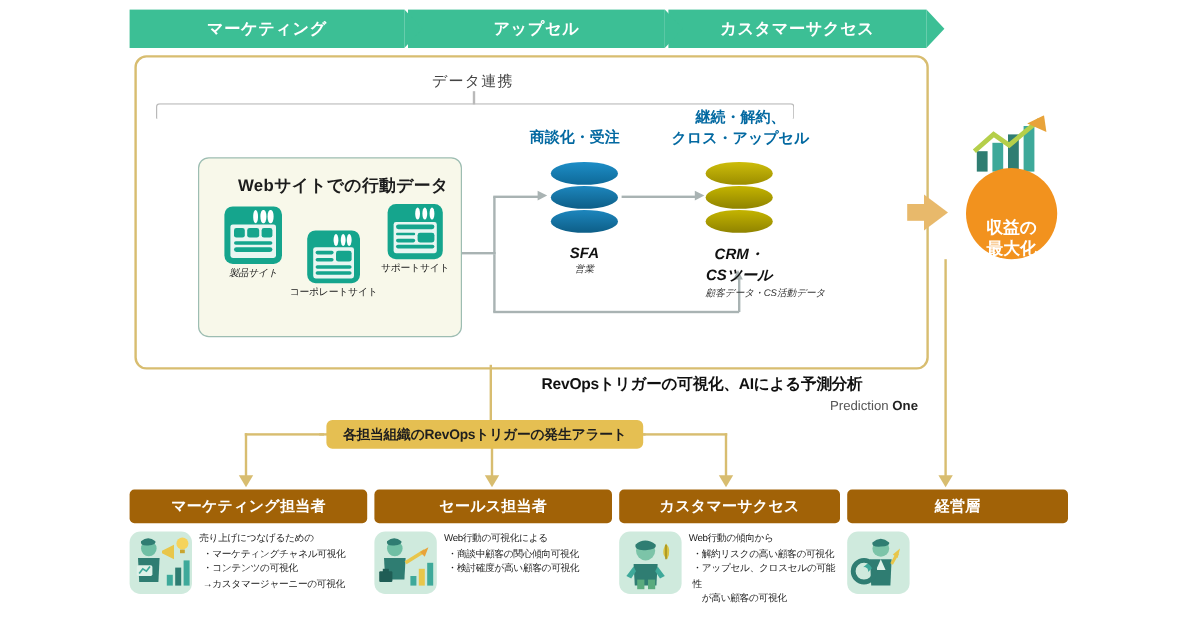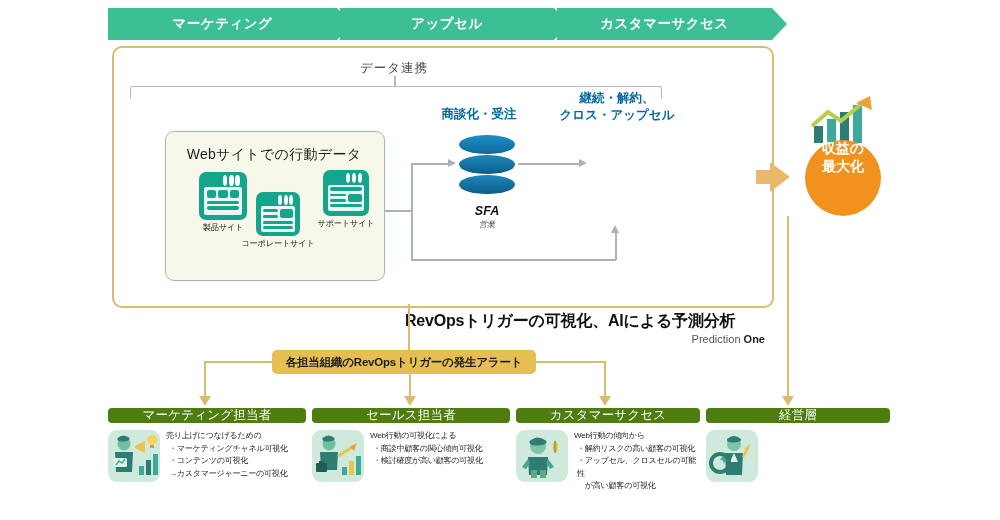--- a/index.html
+++ b/index.html
@@ -39,21 +39,21 @@
     border:1.6px solid #b9b9b9;border-bottom:none;border-radius:3px 3px 0 0;
   }
   .bracket-stem{position:absolute;left:394px;top:76px;width:1.6px;height:11px;background:#b9b9b9;}
   
   .web-box{
     position:absolute;left:165px;top:131px;width:218px;height:148px;
     background:#f8f8ea;border:1.4px solid #9dbdb2;border-radius:9px;
   }
   .web-title{
     position:absolute;left:0;right:0;top:14px;text-align:center;
-    font-size:14px;font-weight:normal;color:#1c1c1c;letter-spacing:.3px;
+    font-size:14px;font-weight:bold;color:#1c1c1c;letter-spacing:.3px;padding-left:12px;
   }
   .site{position:absolute;text-align:center;}
   .site .cap{font-size:8.2px;color:#222;margin-top:2px;white-space:nowrap;letter-spacing:-.2px;}
   .browser{border-radius:7px;background:#15a58d;position:relative;}
   .browser .dot{position:absolute;width:9%;height:22%;border-radius:50%;background:#fff;top:7%;}
   .browser .pane{position:absolute;background:#fff;border-radius:2px;}
   .browser .inner{position:absolute;left:11%;top:32%;right:11%;bottom:10%;background:#e9f6f2;border-radius:2px;}
   
   .db{position:absolute;width:56px;font-style:italic;}
   .cyl{position:relative;width:56px;height:60px;}
@@ -64,51 +64,51 @@
     position:absolute;text-align:center;font-size:12.5px;font-weight:bold;
     color:#0369a1;line-height:1.35;white-space:nowrap;
   }
   
   .gl{position:absolute;background:#a9b3b3;}
   .ghead{position:absolute;width:0;height:0;}
   .ghead.r{border-top:4.5px solid transparent;border-bottom:4.5px solid transparent;border-left:8px solid #a9b3b3;}
   .ghead.u{border-left:4.5px solid transparent;border-right:4.5px solid transparent;border-bottom:8px solid #a9b3b3;}
   
   .revops{
-    position:absolute;left:405px;top:311px;width:360px;text-align:left;
-    font-size:16px;font-weight:bold;color:#111;letter-spacing:-.2px;
+    position:absolute;left:405px;top:311px;width:360px;text-align:center;
+    font-size:13px;font-weight:bold;color:#111;letter-spacing:-.2px;
   }
   .pred{position:absolute;left:405px;top:333px;width:360px;text-align:right;font-size:11px;color:#555;}
   .pred b{color:#222;}
   
   .alert{
     position:absolute;left:272px;top:350px;width:264px;height:24px;
     background:#e5bf52;border-radius:5px;color:#1e1e1e;
     font-size:11.5px;font-weight:bold;display:flex;align-items:center;justify-content:center;
     letter-spacing:-.2px;
   }
   
   .tl{position:absolute;background:#d8bd70;}
   .thead{position:absolute;width:0;height:0;
     border-left:6.5px solid transparent;border-right:6.5px solid transparent;border-top:10px solid #d8bd70;}
   
   .goal{
     position:absolute;left:805px;top:140px;width:76px;height:76px;border-radius:50%;
     background:#f2921e;color:#fff;font-size:14px;font-weight:bold;line-height:1.25;
-    display:flex;align-items:flex-start;justify-content:center;text-align:center;
+    display:flex;align-items:flex-end;justify-content:center;text-align:center;
   }
   .goal-arrow{position:absolute;left:770px;top:162px;width:0;height:0;
     border-top:15px solid transparent;border-bottom:15px solid transparent;border-left:20px solid #e8b96b;}
   .goal-arrow-tail{position:absolute;left:756px;top:170px;width:18px;height:14px;background:#e8b96b;}
   
   .panel{position:absolute;top:408px;height:108px;}
   .panel .head{
-    height:15px;background:#4d7c0f;color:#fff;border-radius:4px;
+    height:28px;background:#a16207;color:#fff;border-radius:4px;
     display:flex;align-items:center;justify-content:center;
-    font-size:12.5px;font-weight:normal;letter-spacing:.2px;
+    font-size:12.5px;font-weight:bold;letter-spacing:.2px;
   }
   .panel .body{display:flex;margin-top:7px;}
   .tile{
     width:52px;height:52px;min-width:52px;border-radius:9px;background:#cfeadd;
     position:relative;overflow:hidden;
   }
   .txt{margin-left:6px;font-size:8.1px;line-height:1.55;color:#1d1d1d;letter-spacing:-.3px;}
   .txt .lead{display:block;}
   .txt .bul{display:block;padding-left:3px;}
   .p-a{left:108px;width:198px;}
@@ -135,21 +135,21 @@
 
   <div class="main-box"></div>
 
   <div class="renkei-label">データ連携</div>
   <div class="bracket-stem"></div>
   <div class="bracket"></div>
 
   <div class="web-box"></div>
   <div class="web-title" style="position:absolute;left:165px;top:146px;width:218px;">Webサイトでの行動データ</div>
 
-  <div class="site" style="left:192px;top:172px;width:62px;">
+  <div class="site" style="left:180px;top:172px;width:62px;font-style:italic;">
     <div class="browser" style="width:48px;height:48px;margin:0 auto;">
       <div class="dot" style="left:50%;"></div>
         <div class="dot" style="left:63%;"></div>
         <div class="dot" style="left:76%;"></div>
       <div class="inner">
         <div class="pane" style="left:6%;top:8%;width:26%;height:30%;background:#15a58d;"></div>
         <div class="pane" style="left:37%;top:8%;width:26%;height:30%;background:#15a58d;"></div>
         <div class="pane" style="left:68%;top:8%;width:26%;height:30%;background:#15a58d;"></div>
         <div class="pane" style="left:6%;top:48%;width:88%;height:12%;background:#15a58d;"></div>
         <div class="pane" style="left:6%;top:68%;width:88%;height:12%;background:#15a58d;"></div>
@@ -210,20 +210,29 @@
       <i style="top:20px;background:linear-gradient(180deg,#1d86bd,#0d5e87);"></i>
       <i style="top:0px;background:linear-gradient(180deg,#1e8ec7,#0e6998);"></i>
     </div>
     <div class="db-title">SFA</div>
     <div class="db-sub">営業</div>
   </div>
 
   <div class="db-head" style="left:537px;top:90px;width:160px;">
     <span>継続・解約、</span><br>
     <span>クロス・アップセル</span>
+  </div>
+  <div class="db" style="left:588px;top:135px;">
+    <div class="cyl">
+      <i style="top:40px;background:linear-gradient(180deg,#c4b400,#8f8300);"></i>
+      <i style="top:20px;background:linear-gradient(180deg,#c4b400,#8f8300);"></i>
+      <i style="top:0px;background:linear-gradient(180deg,#cdbd0a,#9b8d00);"></i>
+    </div>
+    <div class="db-title">CRM・CSツール</div>
+    <div class="db-sub">顧客データ・CS活動データ</div>
   </div>
 
   <div class="goal-arrow-tail"></div>
   <div class="goal-arrow"></div>
   <svg style="position:absolute;left:808px;top:96px;width:70px;height:48px;" viewBox="0 0 70 48">
     <rect x="6" y="30" width="9" height="17" fill="#2f7d72"></rect>
     <rect x="19" y="23" width="9" height="24" fill="#3ea99a"></rect>
     <rect x="32" y="16" width="9" height="31" fill="#2f7d72"></rect>
     <rect x="45" y="9" width="9" height="38" fill="#3ea99a"></rect>
     <polyline points="4,30 20,16 33,25 58,4" fill="none" stroke="#b5cf4a" stroke-width="4"></polyline>

